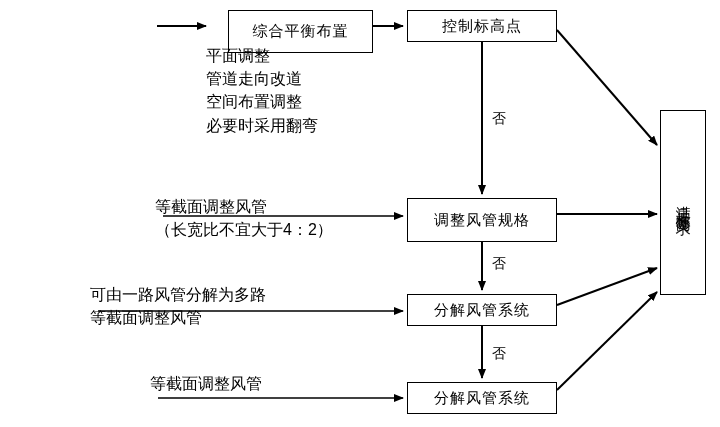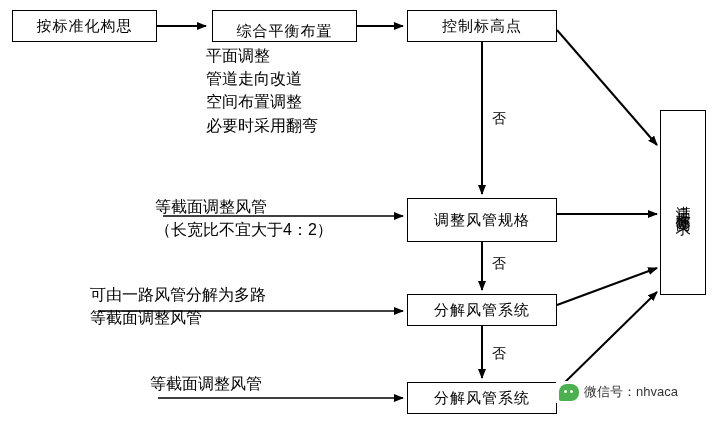--- a/index.html
+++ b/index.html
@@ -59,21 +59,21 @@
   .vert {
     writing-mode: vertical-rl;
     text-orientation: upright;
     letter-spacing: 3px;
     font-size: 15px;
     line-height: 1.1;
   }
 
   
   #n-standard   { left: 12px;  top: 10px;  width: 145px; height: 32px; }
-  #n-balance    { left: 212px; top: 10px;  width: 145px; height: 32px; align-items: flex-end; }
+  #n-balance    { left: 228px; top: 10px;  width: 145px; height: 43px; }
   #n-control    { left: 407px; top: 10px;  width: 150px; height: 32px; }
   #n-satisfy    { left: 660px; top: 110px; width: 46px;  height: 185px; }
   #n-adjspec    { left: 407px; top: 198px; width: 150px; height: 44px; }
   #n-decomp1    { left: 407px; top: 294px; width: 150px; height: 32px; }
   #n-decomp2    { left: 407px; top: 382px; width: 150px; height: 32px; }
 
   #t-adjlist    { left: 206px; top: 44px;  width: 200px; }
   #t-equalsec   { left: 155px; top: 195px; width: 240px; }
   #t-multiroute { left: 90px;  top: 283px; width: 300px; }
   #t-structure  { left: 150px; top: 372px; width: 220px; }
@@ -148,23 +148,20 @@
 
     <line x1="557" y1="305" x2="657" y2="268" stroke="#000" stroke-width="2" marker-end="url(#arrow)"></line>
 
     <line x1="482" y1="326" x2="482" y2="378" stroke="#000" stroke-width="2" marker-end="url(#arrow)"></line>
 
     <line x1="158" y1="398" x2="403" y2="398" stroke="#000" stroke-width="1.6" marker-end="url(#arrow)"></line>
 
     <line x1="557" y1="390" x2="657" y2="292" stroke="#000" stroke-width="2" marker-end="url(#arrow)"></line>
   </svg>
 
-  <div class="node" id="n-standard">
-    <span>按标准化构思</span>
-  </div>
 
   <div class="node" id="n-balance">
     <span>综合平衡布置</span>
   </div>
 
   <div class="node" id="n-control">
     <span>控制标高点</span>
   </div>
 
   <div class="node" id="n-adjspec">
@@ -190,18 +187,14 @@
   <div class="plain" id="t-equalsec">等截面调整风管
 （长宽比不宜大于4：2）</div>
   <div class="plain" id="t-multiroute">可由一路风管分解为多路
 等截面调整风管</div>
   <div class="plain" id="t-structure">等截面调整风管</div>
 
   <div class="label-no" id="lb-no1">否</div>
   <div class="label-no" id="lb-no2">否</div>
   <div class="label-no" id="lb-no3">否</div>
 
-  <div class="wechat">
-    <span class="bubble"></span>
-    <span class="wtext">微信号：nhvaca</span>
-  </div>
 
 </div>
 
 </body></html>

